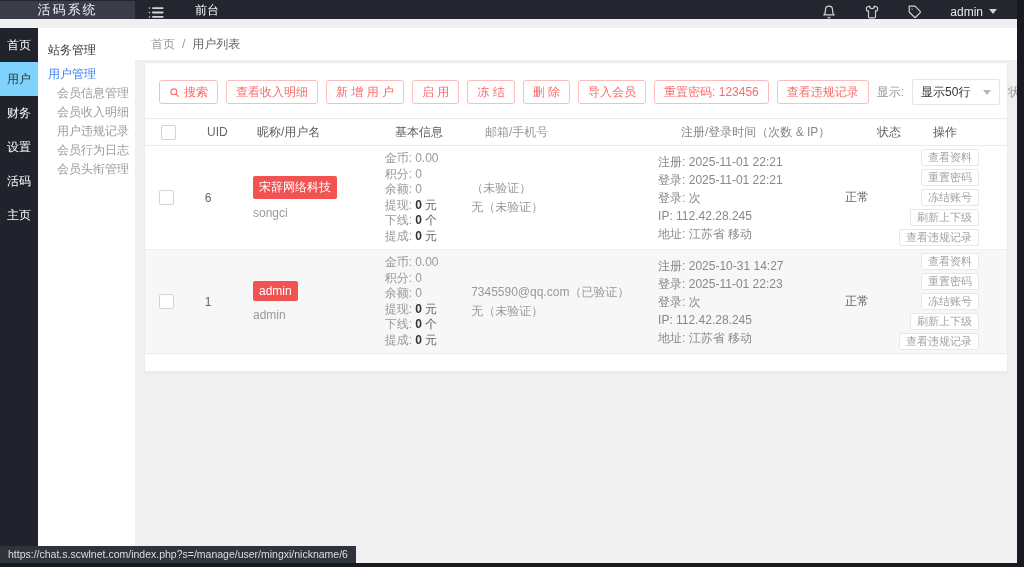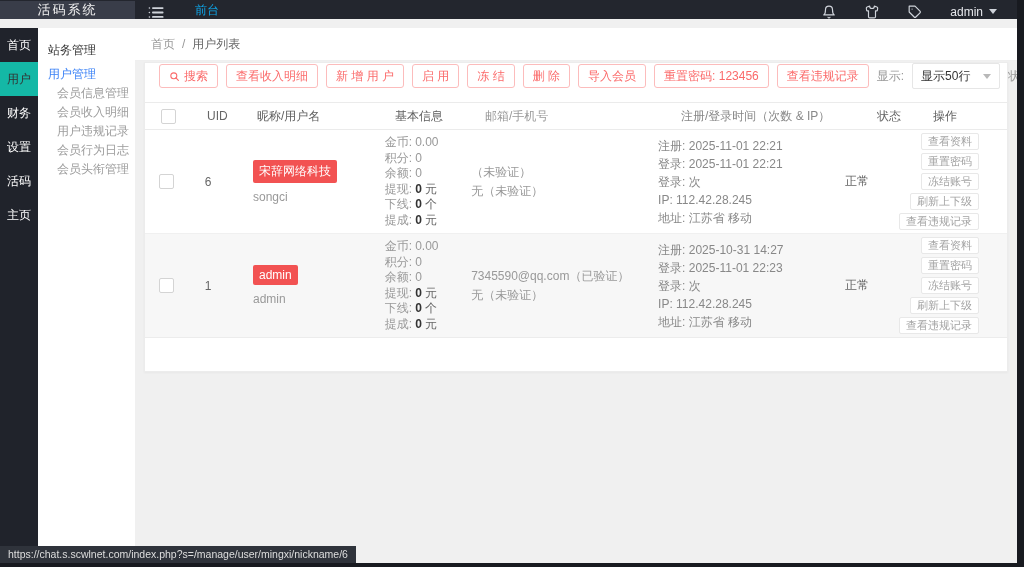--- a/index.html
+++ b/index.html
@@ -5,49 +5,49 @@
   *{margin:0;padding:0;box-sizing:border-box;}
   html,body{width:1024px;height:567px;overflow:hidden;}
   body{font-family:"Liberation Sans","DejaVu Sans",sans-serif;background:#181a20;position:relative;}
   .app{position:absolute;top:0;left:0;width:1017px;height:563px;background:#f0f0f0;overflow:hidden;}
 
   
   .topbar{position:absolute;top:0;left:0;width:100%;height:19px;background:#23262e;display:flex;align-items:flex-end;z-index:5;}
   .logo{width:135px;background:#393d49;color:#f2f2f2;font-size:13px;display:flex;align-items:center;justify-content:center;letter-spacing:2px;flex:none;}
   .hamburger{width:42px;display:flex;align-items:center;justify-content:center;cursor:pointer;}
   .toptabs{display:flex;align-items:stretch;}
-  .toptab{position:relative;padding:0 18px;display:flex;align-items:center;color:#0ea5e9;font-size:12px;cursor:pointer;}
+  .toptab{position:relative;padding:0 18px;display:flex;align-items:center;color:#ffffff;font-size:12px;cursor:pointer;}
   .toptab.active{color:#fff;font-weight:bold;background:#262a33;}
   .toptab .ind{display:none;}
   .toptab.active .ind{display:block;position:absolute;top:0;left:50%;transform:translateX(-50%);width:44px;height:3px;background:#868c98;border-radius:0 0 2px 2px;}
   .topbar-right{margin-left:auto;display:flex;align-items:center;gap:28px;padding-right:20px;}
   .tb-icon{width:15px;height:15px;display:flex;align-items:center;justify-content:center;cursor:pointer;}
   .tb-icon svg{width:14px;height:14px;stroke:#cfd3da;fill:none;stroke-width:2;stroke-linecap:round;stroke-linejoin:round;}
   .admin-menu{display:flex;align-items:center;gap:6px;color:#e6e8ec;font-size:12px;cursor:pointer;}
   .caret{width:0;height:0;border-left:4px solid transparent;border-right:4px solid transparent;border-top:5px solid #cfd3da;}
 
   
   .main-body{position:absolute;top:28px;left:0;right:0;bottom:0;display:flex;}
   .icon-sidebar{width:38px;background:#20232b;flex:none;}
   .icon-item{height:34px;display:flex;align-items:center;justify-content:center;font-size:12px;color:#fff;cursor:pointer;}
-  .icon-item.active{background:#14b8a6;color:#333;}
+  .icon-item.active{background:#7dd3fc;color:#333;}
 
   .submenu{width:97px;background:#fff;flex:none;padding-top:8px;}
   .submenu-section{font-size:12px;color:#333;padding:6px 0 6px 10px;}
   .submenu-item{font-size:12px;color:#9c9c9c;padding:3px 0 3px 10px;line-height:13px;cursor:pointer;}
   .submenu-item.active{color:#3b82f6;}
   .submenu-item.indent{padding-left:19px;}
 
   .content{flex:1;display:flex;flex-direction:column;background:#f0f0f0;min-width:0;}
   .breadcrumb{height:33px;background:#fff;display:flex;align-items:center;padding-left:16px;font-size:12px;color:#999;gap:7px;border-bottom:1px solid #efefef;flex:none;}
   .breadcrumb .current{color:#666;}
 
   
   .card{margin:1px 9px 0;background:#fff;height:310px;border:1px solid #ececec;box-shadow:0 1px 2px rgba(0,0,0,.04);}
-  .toolbar{display:flex;align-items:center;padding:0 14px 8px;}
+  .toolbar{display:flex;align-items:center;padding:16px 14px 8px;}
   .btn-danger{display:inline-flex;align-items:center;gap:4px;height:24px;padding:0 9px;border:1px solid #fcbcbc;color:#fb6a6a;background:#fff;border-radius:3px;font-size:12px;margin-right:8px;cursor:pointer;white-space:nowrap;}
   .btn-danger svg{width:11px;height:11px;stroke:#fb6a6a;fill:none;stroke-width:2.4;stroke-linecap:round;}
   .filters{margin-left:auto;display:flex;align-items:center;gap:8px;}
   .filter-label{font-size:12px;color:#999;white-space:nowrap;}
   .select{display:flex;align-items:center;justify-content:space-between;border:1px solid #e6e6e6;border-radius:2px;height:26px;padding:0 8px;font-size:12px;color:#333;background:#fff;cursor:pointer;white-space:nowrap;}
   .select .caret{border-top-color:#b8b8b8;margin-left:8px;}
   .sel-w1{width:88px;}
 
   
   .table{margin-top:5px;}

